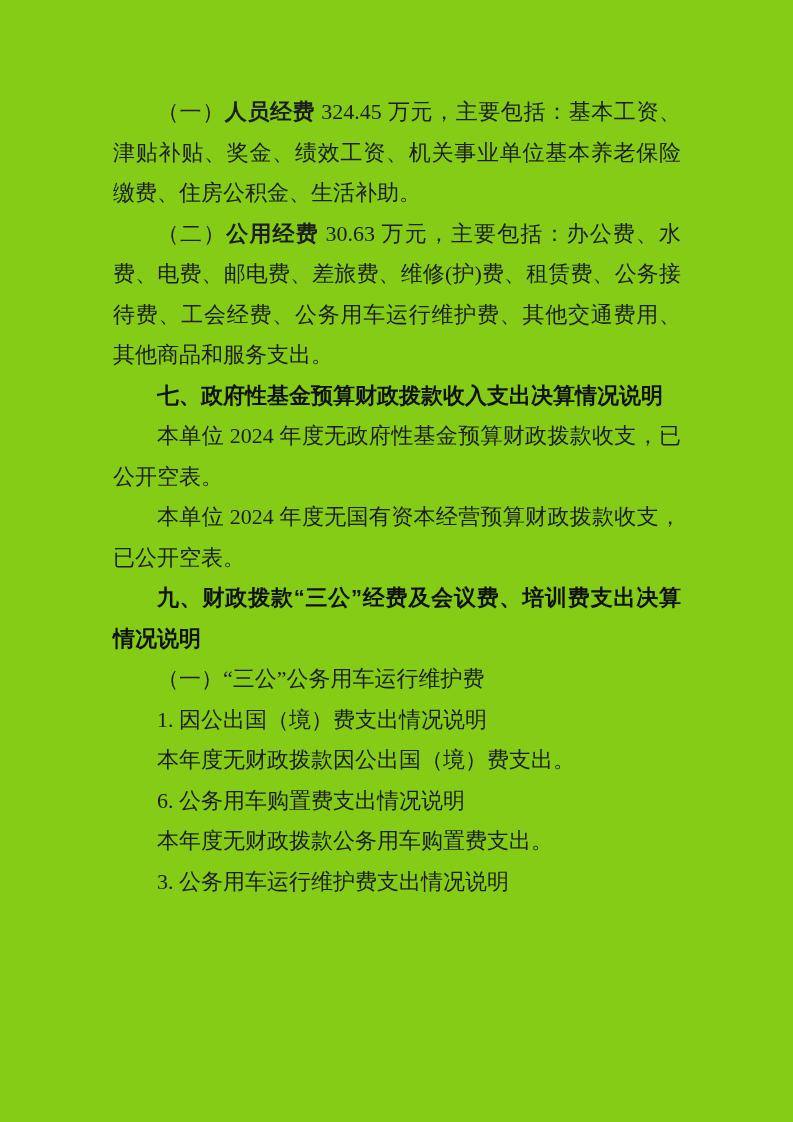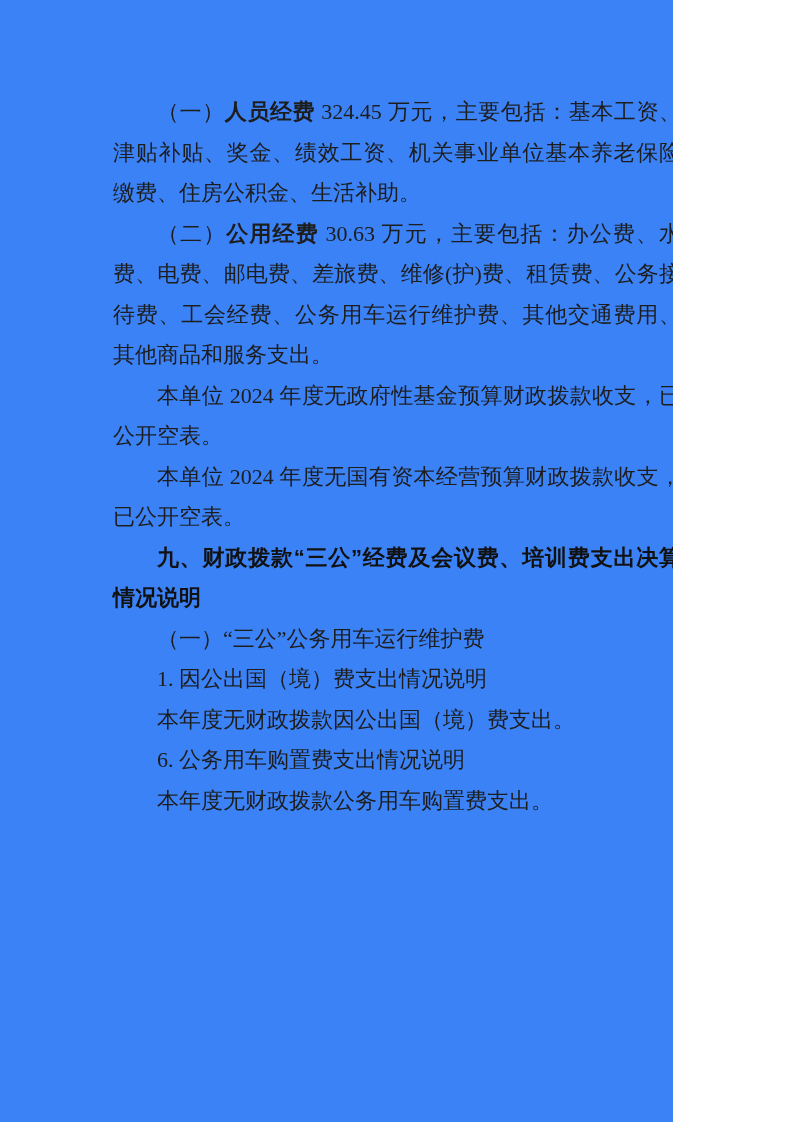--- a/index.html
+++ b/index.html
@@ -1,20 +1,20 @@
 <!DOCTYPE html>
 <html><head>
 <meta charset="utf-8">
 <style>
   html, body { margin: 0; padding: 0; background: #ffffff; }
   .page {
     position: relative;
-    width: 673px;
+    width: 793px;
     height: 1122px;
-    background: #3b82f6;
+    background: #84cc16;
     overflow: hidden;
   }
   .content {
     position: absolute;
     left: 113px;
     top: 92px;
     width: 568px;
   }
   .content p {
     margin: 0;
@@ -38,28 +38,30 @@
 </head>
 <body>
 
 <div class="page">
   <div class="content">
 
     <p><span>（一）</span><b>人员经费</b><span> 324.45 万元，主要包括：基本工资、津贴补贴、奖金、绩效工资、机关事业单位基本养老保险缴费、住房公积金、生活补助。</span></p>
 
     <p><span>（二）</span><b>公用经费</b><span> 30.63 万元，主要包括：办公费、水费、电费、邮电费、差旅费、维修(护)费、租赁费、公务接待费、工会经费、公务用车运行维护费、其他交通费用、其他商品和服务支出。</span></p>
 
+    <p class="heading">七、政府性基金预算财政拨款收入支出决算情况说明</p>
     <p>本单位 2024 年度无政府性基金预算财政拨款收支，已公开空表。</p>
 
     <p>本单位 2024 年度无国有资本经营预算财政拨款收支，已公开空表。</p>
 
     <p class="heading">九、财政拨款“三公”经费及会议费、培训费支出决算情况说明</p>
     <p>（一）“三公”公务用车运行维护费</p>
 
     <p>1. 因公出国（境）费支出情况说明</p>
     <p>本年度无财政拨款因公出国（境）费支出。</p>
 
     <p>6. 公务用车购置费支出情况说明</p>
     <p>本年度无财政拨款公务用车购置费支出。</p>
 
+    <p>3. 公务用车运行维护费支出情况说明</p>
 
   </div>
 </div>
 
 </body></html>

